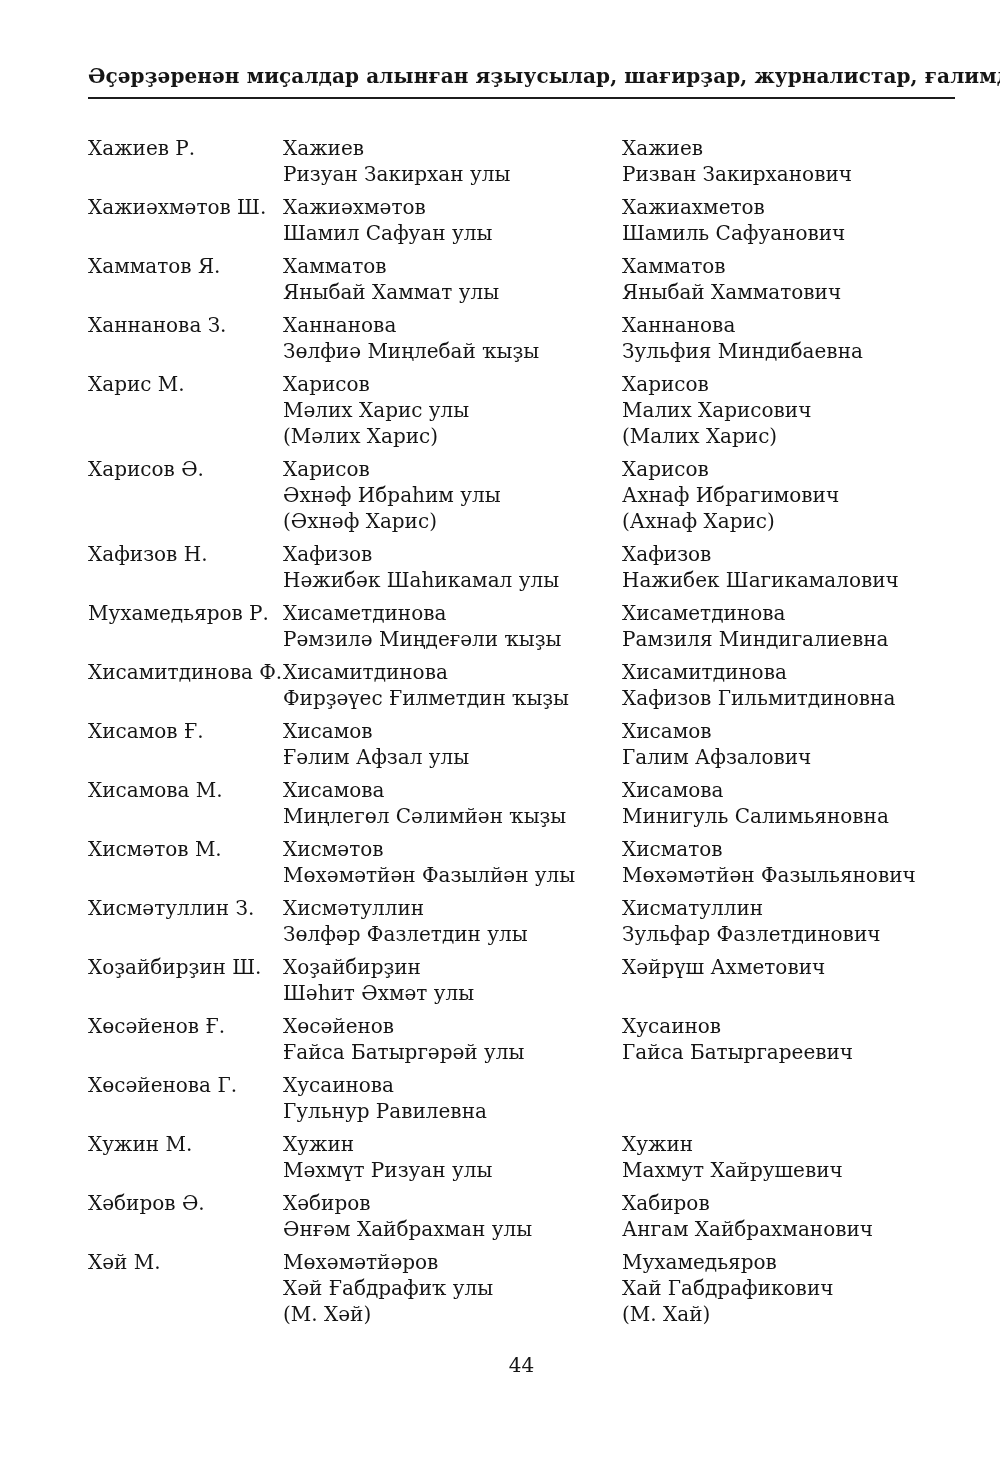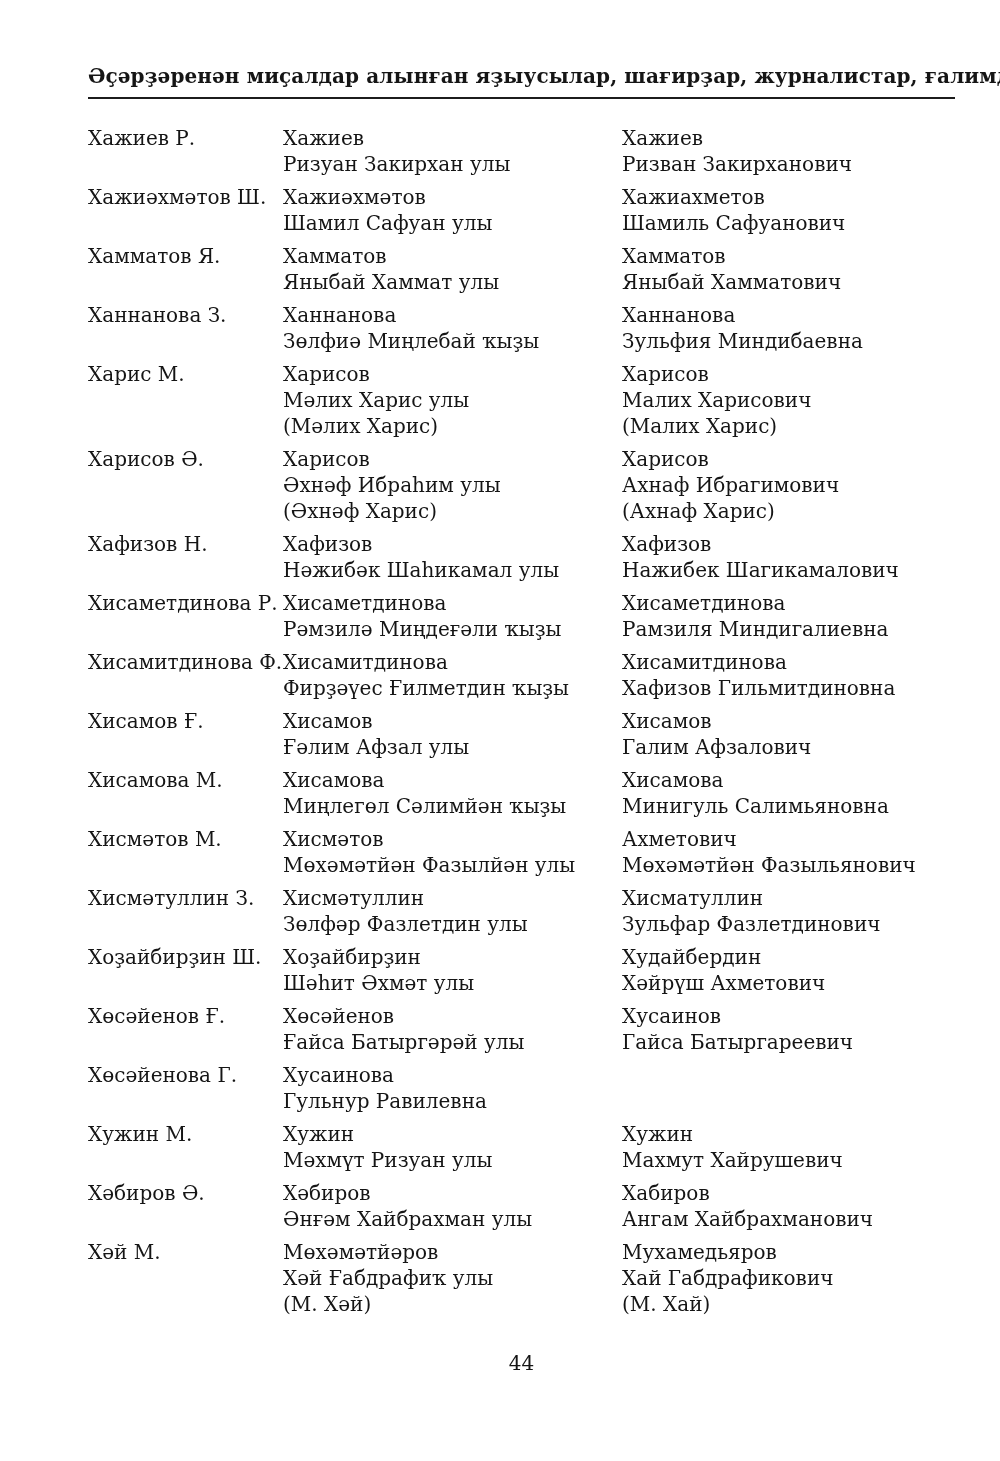--- a/index.html
+++ b/index.html
@@ -21,33 +21,33 @@
     line-height: 26px;
     letter-spacing: 0.1px;
     white-space: nowrap;
   }
   .rule {
     height: 2px;
     background: #1c1c1c;
     margin-top: 8px;
     box-shadow: 0 3px 0 -2px #4a4a4a;
   }
-  .table { margin-top: 26px; }
+  .table { margin-top: 36px; }
   .row {
     display: grid;
     grid-template-columns: 195px 339px 1fr;
     margin-bottom: 7px;
   }
   .col {
     font-size: 20px;
     line-height: 26px;
     white-space: nowrap;
   }
   .page-number {
-    margin-top: 33px;
+    margin-top: 25px;
     text-align: center;
     font-size: 20px;
     line-height: 26px;
   }
 </style>
 </head>
 <body>
 
 <div class="page">
   <div class="header">Әҫәрҙәренән миҫалдар алынған яҙыусылар, шағирҙар, журналистар, ғалимдар</div>
@@ -143,21 +143,21 @@
           <div class="line">Хафизов</div>
           <div class="line">Нәжибәк Шаһикамал улы</div>
         </div>
         <div class="col col3">
           <div class="line">Хафизов</div>
           <div class="line">Нажибек Шагикамалович</div>
         </div>
       </div>
       <div class="row">
         <div class="col col1">
-          <div class="line">Хисаметдинова Р.</div>
+          <div class="line">Мухамедьяров Р.</div>
         </div>
         <div class="col col2">
           <div class="line">Хисаметдинова</div>
           <div class="line">Рәмзилә Миңдеғәли ҡыҙы</div>
         </div>
         <div class="col col3">
           <div class="line">Хисаметдинова</div>
           <div class="line">Рамзиля Миндигалиевна</div>
         </div>
       </div>
@@ -202,21 +202,21 @@
       </div>
       <div class="row">
         <div class="col col1">
           <div class="line">Хисмәтов М.</div>
         </div>
         <div class="col col2">
           <div class="line">Хисмәтов</div>
           <div class="line">Мөхәмәтйән Фазылйән улы</div>
         </div>
         <div class="col col3">
-          <div class="line">Ахметович</div>
+          <div class="line">Хисматов</div>
           <div class="line">Мөхәмәтйән Фазыльянович</div>
         </div>
       </div>
       <div class="row">
         <div class="col col1">
           <div class="line">Хисмәтуллин З.</div>
         </div>
         <div class="col col2">
           <div class="line">Хисмәтуллин</div>
           <div class="line">Зөлфәр Фазлетдин улы</div>
@@ -228,21 +228,20 @@
       </div>
       <div class="row">
         <div class="col col1">
           <div class="line">Хоҙайбирҙин Ш.</div>
         </div>
         <div class="col col2">
           <div class="line">Хоҙайбирҙин</div>
           <div class="line">Шәһит Әхмәт улы</div>
         </div>
         <div class="col col3">
-          <div class="line">Худайбердин</div>
           <div class="line">Хәйрүш Ахметович</div>
         </div>
       </div>
       <div class="row">
         <div class="col col1">
           <div class="line">Хөсәйенов Ғ.</div>
         </div>
         <div class="col col2">
           <div class="line">Хөсәйенов</div>
           <div class="line">Ғайса Батыргәрәй улы</div>

